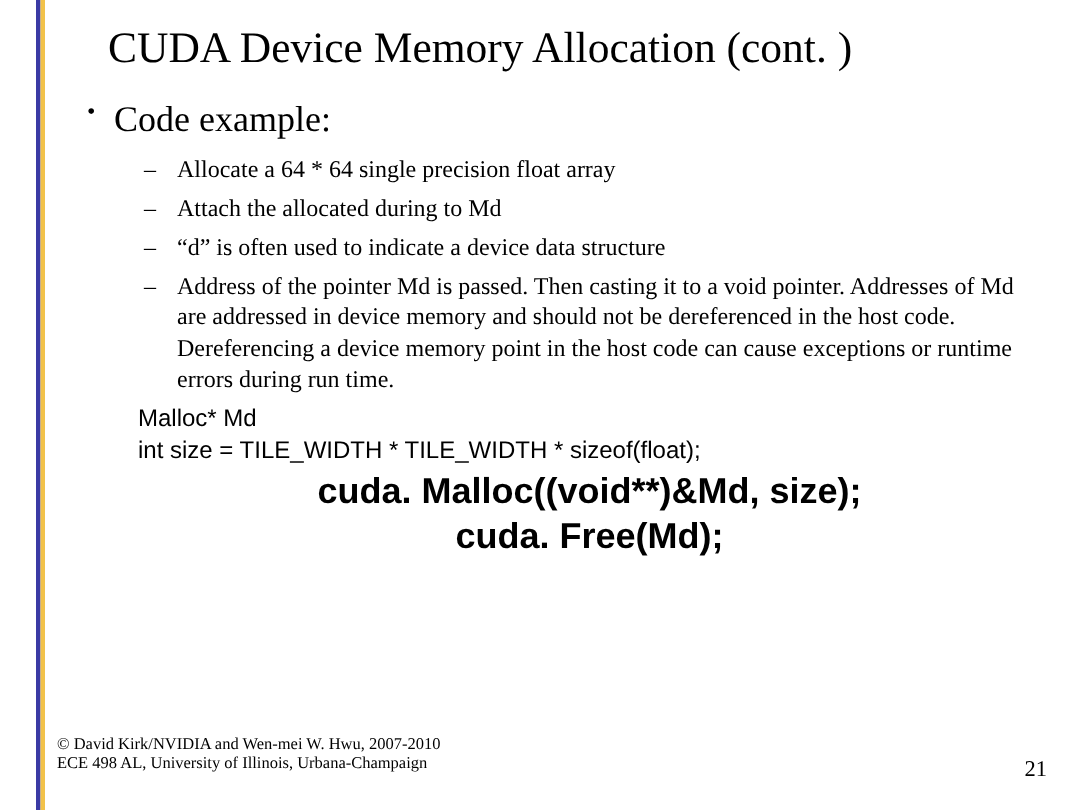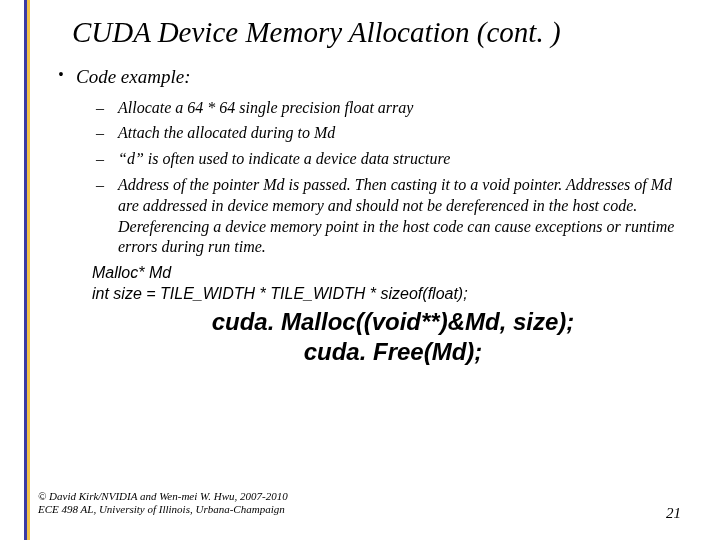--- a/index.html
+++ b/index.html
@@ -1,15 +1,15 @@
 <!DOCTYPE html>
 <html><head>
 <meta charset="utf-8">
 <style>
-  * { margin: 0; padding: 0; box-sizing: border-box; font-style: italic; }
+  * { margin: 0; padding: 0; box-sizing: border-box; }
   body {
     width: 720px;
     height: 540px;
     background: #fff;
     font-family: "Times New Roman", Times, serif;
     position: relative;
     overflow: hidden;
   }
   .accent-bar {
     position: absolute;
@@ -30,21 +30,21 @@
     color: #000;
   }
   .content {
     padding: 6px 26px 0 56px;
     font-size: 16px;
     line-height: 1.3;
     color: #000;
   }
   .bullet-row { display: flex; margin-bottom: 8px; }
   .bullet { width: 20px; flex-shrink: 0; text-align: left; padding-left: 2px; }
-  .bullet-text { font-size: 19px; }
+  .bullet-text { font-size: 24px; }
   .sublist { margin-left: 40px; margin-top: 6px; }
   .sub-row { display: flex; margin-bottom: 5px; }
   .sub-dash { width: 22px; flex-shrink: 0; font-size: 16px; }
   .sub-text { font-size: 16px; flex: 1; }
   .codeblock {
     margin-left: 36px;
     margin-top: 4px;
     font-family: Arial, Helvetica, sans-serif;
     font-size: 16px;
     line-height: 1.3;
@@ -61,21 +61,21 @@
   .footer {
     position: absolute;
     left: 38px;
     bottom: 24px;
     font-size: 11px;
     line-height: 1.2;
     font-family: "Times New Roman", Times, serif;
   }
   .pagenum {
     position: absolute;
-    right: 39px;
+    right: 22px;
     bottom: 18px;
     font-size: 15px;
     font-family: "Times New Roman", Times, serif;
   }
 </style>
 </head>
 <body>
 
 <div class="accent-bar">
   <div class="accent-blue"></div>

